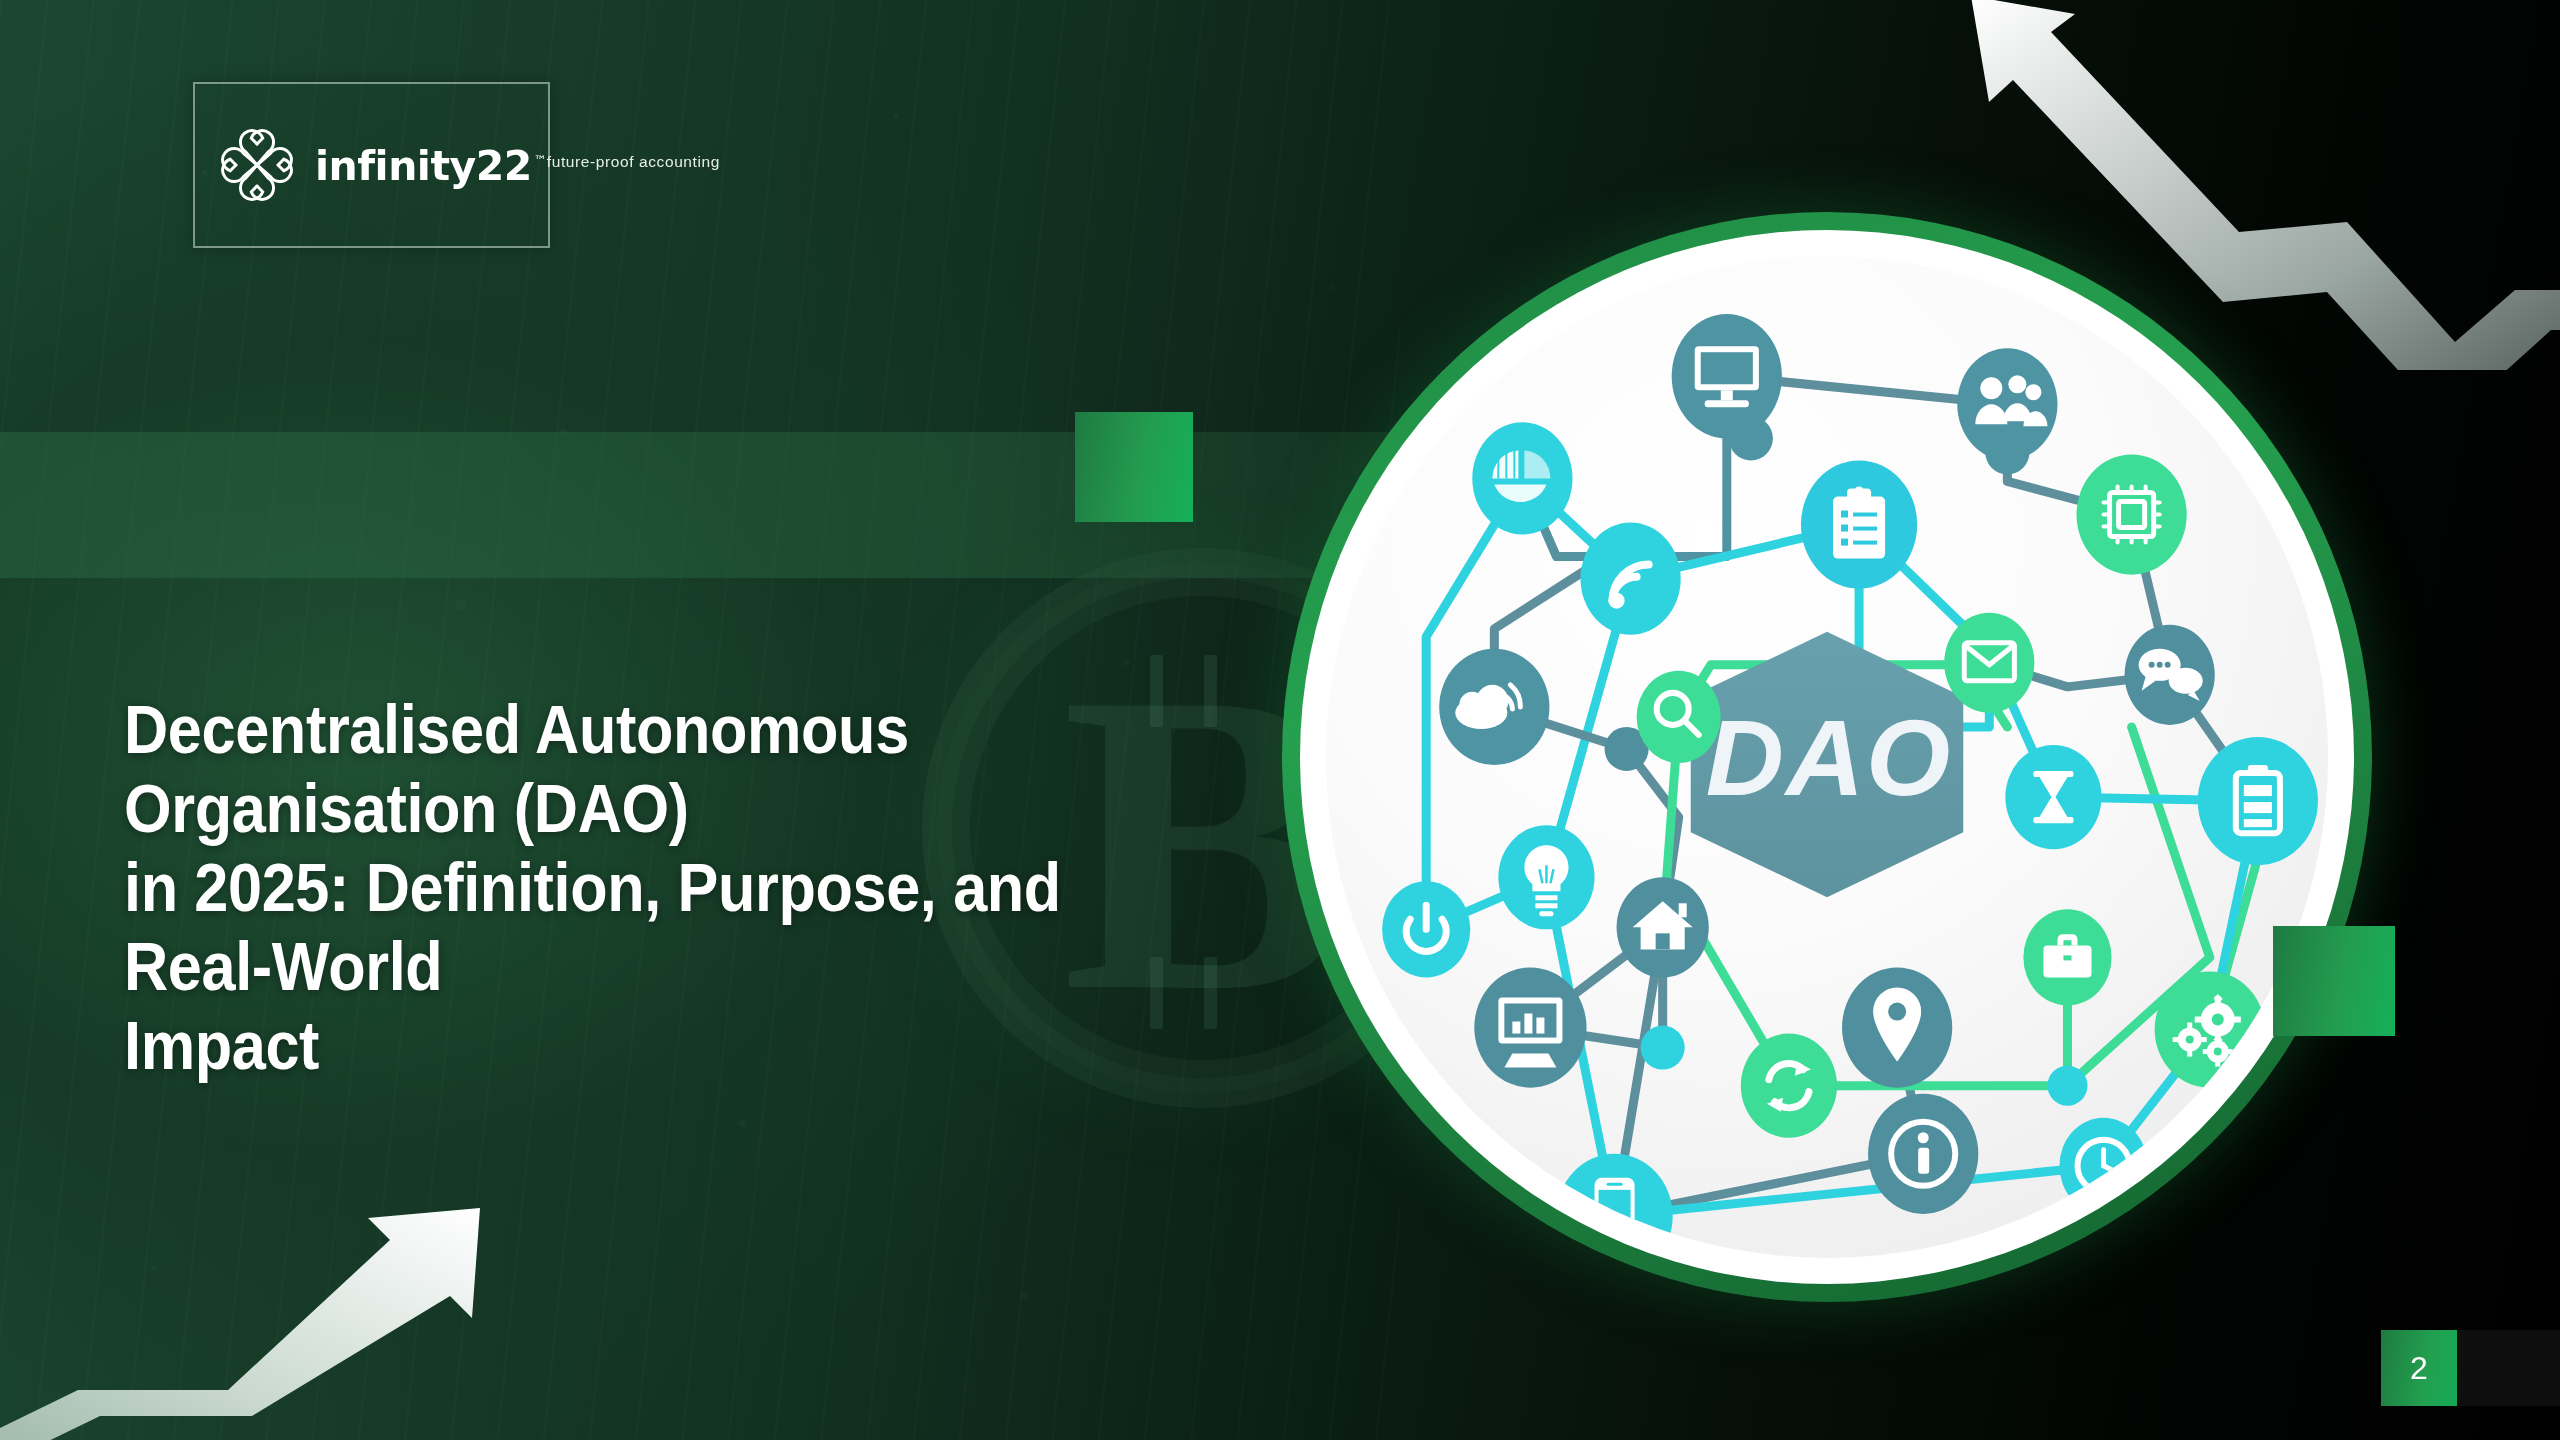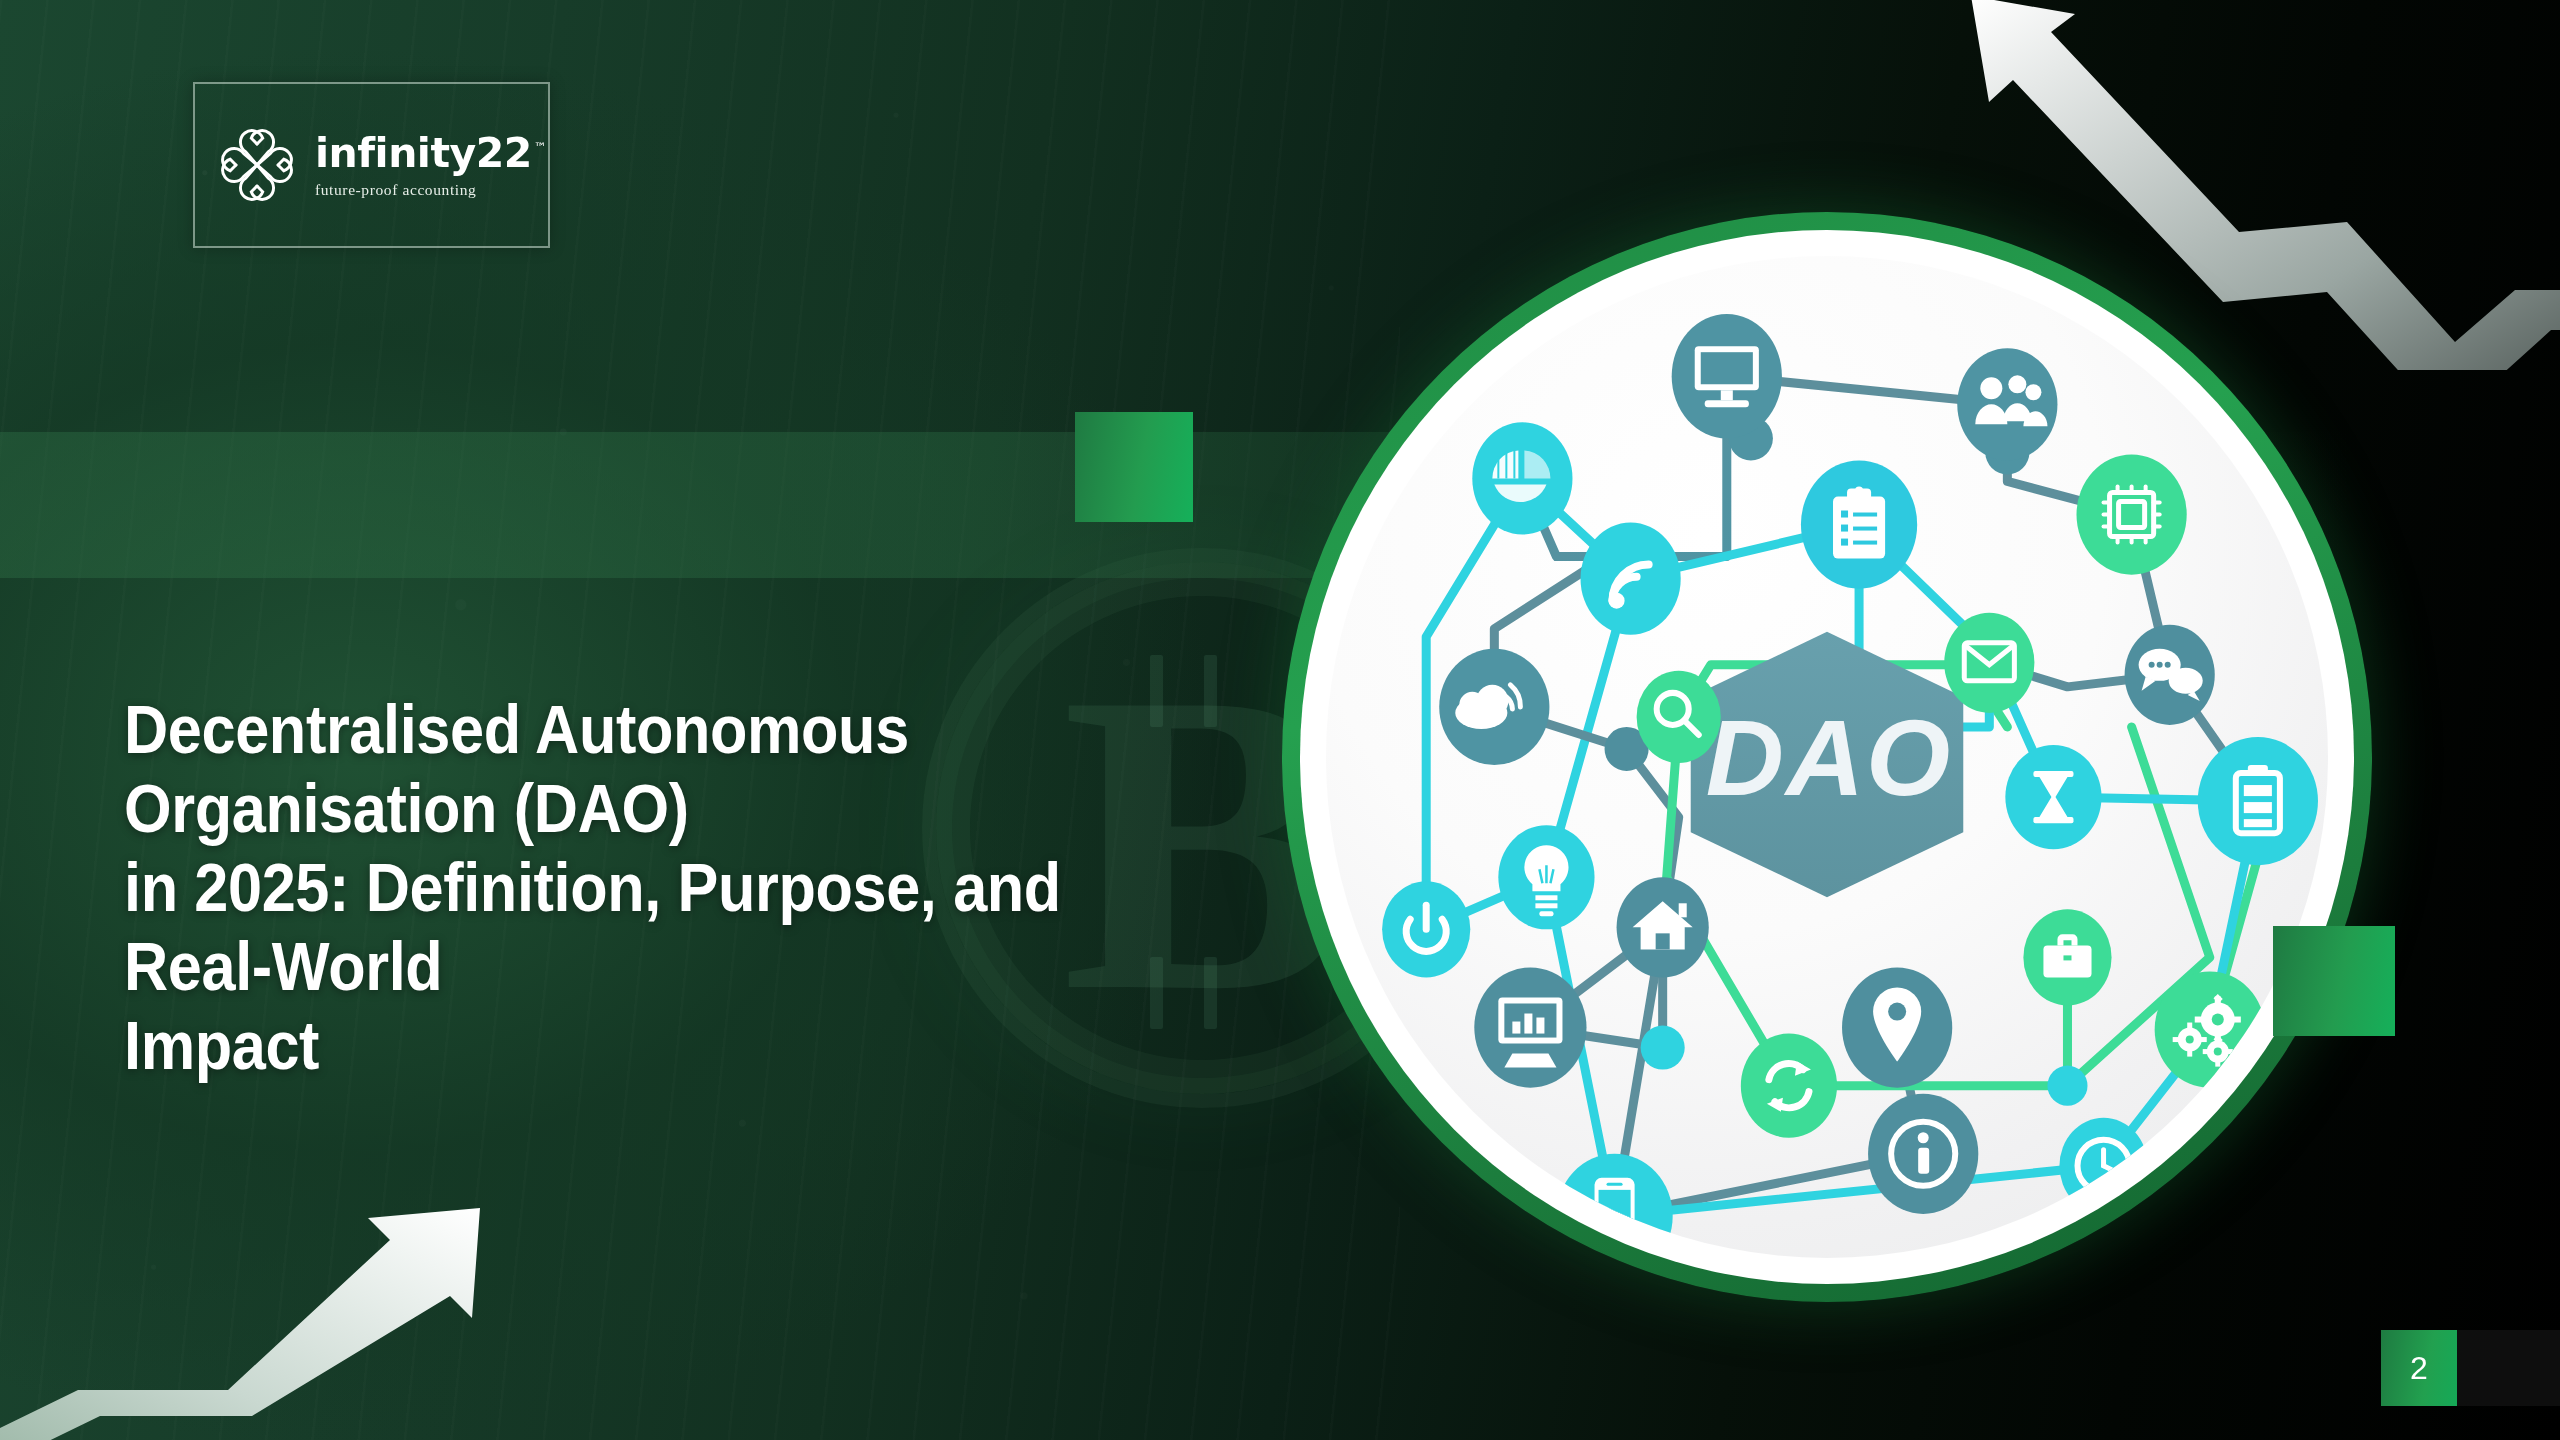--- a/index.html
+++ b/index.html
@@ -97,35 +97,35 @@
   
   .logo-box {
     position:absolute; left:193px; top:82px;
     width:357px; height:166px;
     border:2px solid rgba(210,225,215,0.55);
     display:flex; align-items:center; gap:14px;
     padding:12px 16px 12px 18px;
     box-shadow:0 0 14px rgba(0,0,0,0.25);
   }
   .logo-mark { width:88px; height:120px; flex:0 0 auto; }
-  .logo-txt { display:flex; flex-direction:column; justify-content:center; margin-top:2px; }
+  .logo-txt { display:flex; flex-direction:row; justify-content:center; margin-top:2px; }
   .logo-word {
     color:#ffffff; font-size:41px; font-weight:700;
     letter-spacing:-0.5px; line-height:1;
     font-family:"DejaVu Sans", sans-serif;
     position:relative; white-space:nowrap;
   }
   .logo-tm {
     font-size:13px; vertical-align:super; font-weight:400;
     letter-spacing:0; margin-left:2px;
   }
   .logo-tag {
     color:#e8efe9; font-size:15.5px; font-weight:400;
     letter-spacing:0.6px; margin-top:7px; white-space:nowrap;
-    font-family:Liberation Serif, serif;
+    font-family:Liberation Sans, sans-serif;
   }
 
   
   .title {
     position:absolute; left:124px; top:690px;
     width:1180px;
     color:#ffffff;
     font-family:"Liberation Sans Narrow","Liberation Sans", sans-serif;
     font-weight:700;
     font-size:68px;

